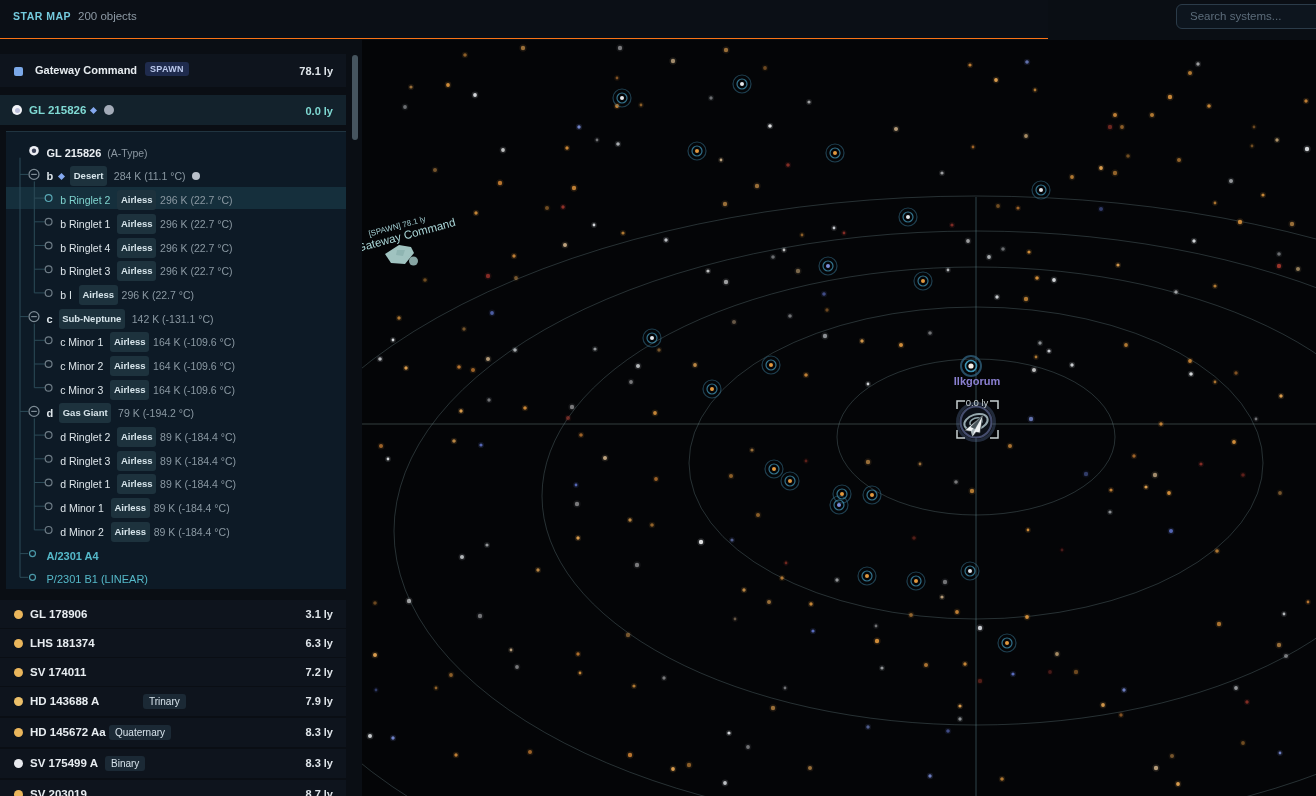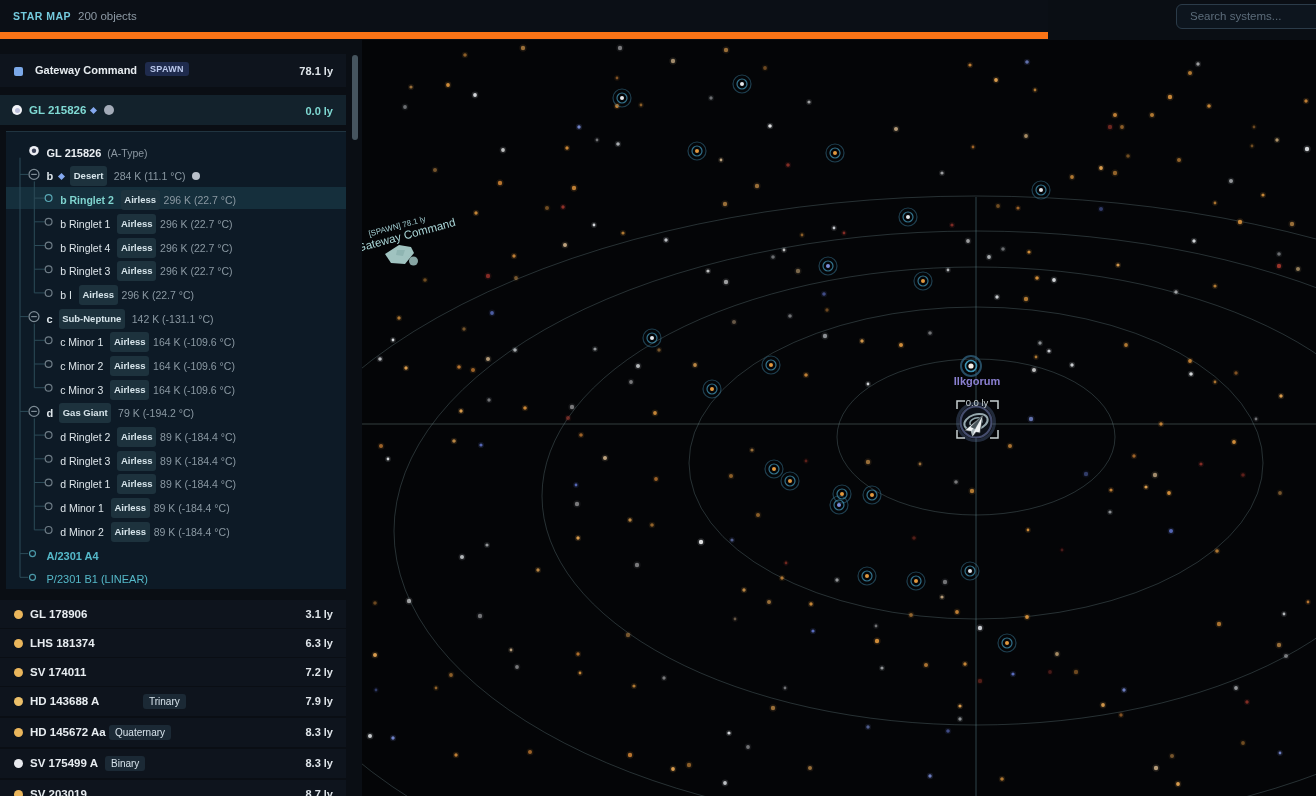--- a/index.html
+++ b/index.html
@@ -1,20 +1,20 @@
 <!DOCTYPE html>
 <html><head>
 <meta charset="utf-8">
 <style>
 * { margin:0; padding:0; box-sizing:border-box; }
 html,body { width:1316px; height:796px; overflow:hidden; }
 body { background:#0a0e14; font-family:"Liberation Sans",sans-serif; position:relative; }
 
 
-#hdr { position:absolute; left:0; top:0; width:1048px; height:39px; background:#0b0f16; border-bottom:7px solid #f97316; }
+#hdr { position:absolute; left:0; top:0; width:1048px; height:39px; background:#0b0f16; border-bottom:1px solid #f97316; }
 #hm-title { position:absolute; left:13px; top:10px; font-size:10.5px; font-weight:bold; letter-spacing:0.5px; color:#74cadd; }
 #hm-count { position:absolute; left:78px; top:10px; font-size:11.5px; color:#8d99a4; }
 
 #tabwrap { position:absolute; left:697px; top:5px; width:470px; height:22px; background:#151d28; border-radius:5px; }
 .tab { position:absolute; top:0; height:22px; line-height:22px; font-size:11.5px; color:#c6d0d8; width:90px; text-align:center; }
 .tabbox { position:absolute; top:0; height:22px; border-radius:4px; background:#1d3542; }
 #tb-div { position:absolute; left:237px; top:4px; width:1px; height:14px; background:#2c3947; }
 
 #search { position:absolute; left:1176px; top:4px; width:150px; height:25px; background:#0d151e; border:1px solid #2b3b49; border-radius:6px; color:#5c6c7a; font-size:11.5px; line-height:23px; padding-left:13px; }
 
@@ -103,21 +103,21 @@
         <circle cx="42.6" cy="303.1" r="3.4" fill="none" stroke="#6e7c86" stroke-width="1.2"></circle>
         <circle cx="42.6" cy="326.8" r="3.4" fill="none" stroke="#6e7c86" stroke-width="1.2"></circle>
         <circle cx="42.6" cy="350.5" r="3.4" fill="none" stroke="#6e7c86" stroke-width="1.2"></circle>
         <circle cx="42.6" cy="374.2" r="3.4" fill="none" stroke="#6e7c86" stroke-width="1.2"></circle>
         <circle cx="42.6" cy="397.9" r="3.4" fill="none" stroke="#6e7c86" stroke-width="1.2"></circle>
         <circle cx="26.5" cy="421.6" r="3" fill="none" stroke="#4a98a8" stroke-width="1.2"></circle>
         <circle cx="26.5" cy="445.3" r="3" fill="none" stroke="#4a98a8" stroke-width="1.2"></circle>
       </svg>
       <div style="position:absolute;left:40.5px;top:11px;height:17px;line-height:17px;white-space:nowrap;"><span class="tname" style="font-weight:bold;font-size:11px;color:#e9eef2;">GL 215826</span><span style="display:inline-block;width:6px;"></span><span class="ttemp" style="font-size:10.5px;color:#8a96a0;">(A-Type)</span></div>
       <div style="position:absolute;left:40.5px;top:34px;height:17px;line-height:17px;white-space:nowrap;"><span class="tname" style="font-weight:bold;font-size:11px;">b</span><span style="display:inline-block;width:6px;"></span><span style="display:inline-block;width:5px;height:5px;background:#85a9f0;transform:rotate(45deg);margin-bottom:1px;"></span><span style="display:inline-block;width:6px;"></span><span class="tbadge">Desert</span><span style="display:inline-block;width:7px;"></span><span class="ttemp">284 K (11.1 °C)</span><span style="display:inline-block;width:6px;"></span><span style="display:inline-block;width:8px;height:8px;border-radius:50%;background:#b9c0ca;"></span></div>
-      <div style="position:absolute;left:54.2px;top:58px;height:17px;line-height:17px;white-space:nowrap;"><span class="tname" style="color:#7fd4cf;font-weight:bold;">b Ringlet 2</span><span style="display:inline-block;width:7px;"></span><span class="tbadge">Airless</span><span style="display:inline-block;width:4px;"></span><span class="ttemp">296 K (22.7 °C)</span></div>
+      <div style="position:absolute;left:54.2px;top:58px;height:17px;line-height:17px;white-space:nowrap;"><span class="tname" style="color:#7fd4cf;font-weight:normal;">b Ringlet 2</span><span style="display:inline-block;width:7px;"></span><span class="tbadge">Airless</span><span style="display:inline-block;width:4px;"></span><span class="ttemp">296 K (22.7 °C)</span></div>
       <div style="position:absolute;left:54.2px;top:82px;height:17px;line-height:17px;white-space:nowrap;"><span class="tname">b Ringlet 1</span><span style="display:inline-block;width:7px;"></span><span class="tbadge">Airless</span><span style="display:inline-block;width:4px;"></span><span class="ttemp">296 K (22.7 °C)</span></div>
       <div style="position:absolute;left:54.2px;top:106px;height:17px;line-height:17px;white-space:nowrap;"><span class="tname">b Ringlet 4</span><span style="display:inline-block;width:7px;"></span><span class="tbadge">Airless</span><span style="display:inline-block;width:4px;"></span><span class="ttemp">296 K (22.7 °C)</span></div>
       <div style="position:absolute;left:54.2px;top:129px;height:17px;line-height:17px;white-space:nowrap;"><span class="tname">b Ringlet 3</span><span style="display:inline-block;width:7px;"></span><span class="tbadge">Airless</span><span style="display:inline-block;width:4px;"></span><span class="ttemp">296 K (22.7 °C)</span></div>
       <div style="position:absolute;left:54.2px;top:153px;height:17px;line-height:17px;white-space:nowrap;"><span class="tname">b I</span><span style="display:inline-block;width:7px;"></span><span class="tbadge">Airless</span><span style="display:inline-block;width:4px;"></span><span class="ttemp">296 K (22.7 °C)</span></div>
       <div style="position:absolute;left:40.5px;top:177px;height:17px;line-height:17px;white-space:nowrap;"><span class="tname" style="font-weight:bold;font-size:11px;">c</span><span style="display:inline-block;width:6px;"></span><span class="tbadge">Sub-Neptune</span><span style="display:inline-block;width:7px;"></span><span class="ttemp">142 K (-131.1 °C)</span></div>
       <div style="position:absolute;left:54.2px;top:200px;height:17px;line-height:17px;white-space:nowrap;"><span class="tname">c Minor 1</span><span style="display:inline-block;width:7px;"></span><span class="tbadge">Airless</span><span style="display:inline-block;width:4px;"></span><span class="ttemp">164 K (-109.6 °C)</span></div>
       <div style="position:absolute;left:54.2px;top:224px;height:17px;line-height:17px;white-space:nowrap;"><span class="tname">c Minor 2</span><span style="display:inline-block;width:7px;"></span><span class="tbadge">Airless</span><span style="display:inline-block;width:4px;"></span><span class="ttemp">164 K (-109.6 °C)</span></div>
       <div style="position:absolute;left:54.2px;top:248px;height:17px;line-height:17px;white-space:nowrap;text-align:center;"><span class="tname">c Minor 3</span><span style="display:inline-block;width:7px;"></span><span class="tbadge">Airless</span><span style="display:inline-block;width:4px;"></span><span class="ttemp">164 K (-109.6 °C)</span></div>
       <div style="position:absolute;left:40.5px;top:271px;height:17px;line-height:17px;white-space:nowrap;"><span class="tname" style="font-weight:bold;font-size:11px;">d</span><span style="display:inline-block;width:6px;"></span><span class="tbadge">Gas Giant</span><span style="display:inline-block;width:7px;"></span><span class="ttemp">79 K (-194.2 °C)</span></div>
       <div style="position:absolute;left:54.2px;top:295px;height:17px;line-height:17px;white-space:nowrap;"><span class="tname">d Ringlet 2</span><span style="display:inline-block;width:7px;"></span><span class="tbadge">Airless</span><span style="display:inline-block;width:4px;"></span><span class="ttemp">89 K (-184.4 °C)</span></div>

